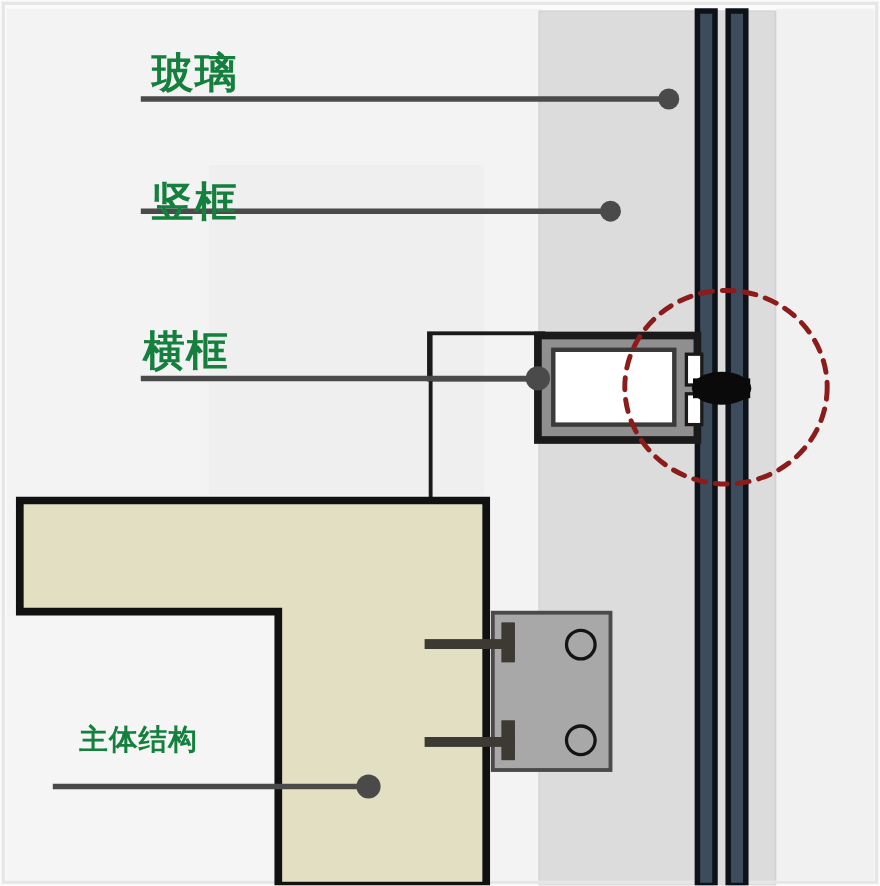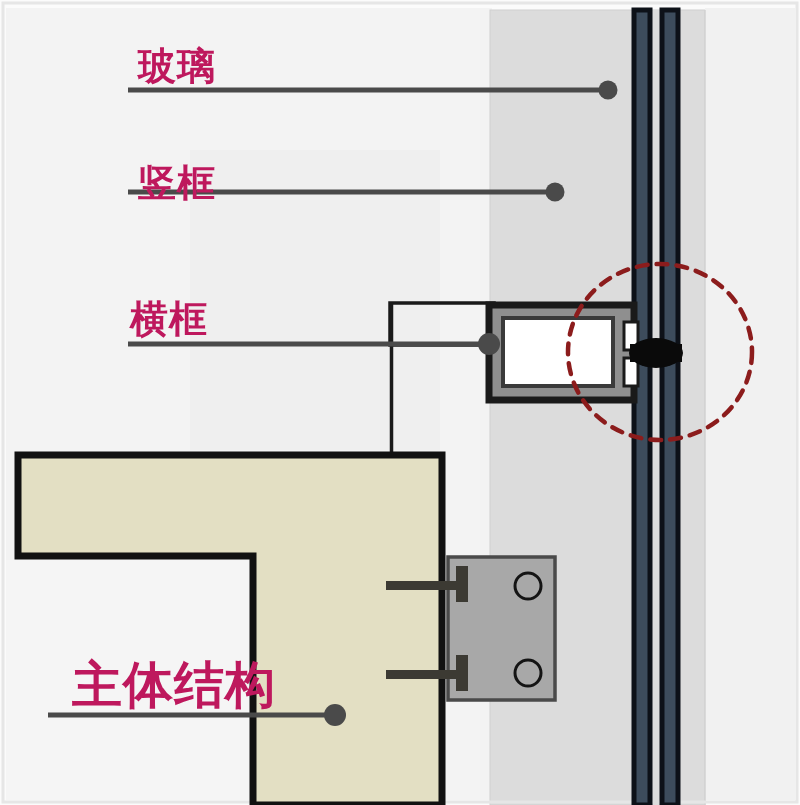--- a/index.html
+++ b/index.html
@@ -8,21 +8,21 @@
     position:relative;
     width:800px;height:805px;
     background:#fbfbfb;
     overflow:hidden;
   }
   #stage > svg{position:absolute;top:0;left:0;}
   .lbl{
     position:absolute;
     font-family:"DejaVu Sans","Liberation Sans",sans-serif;
     font-weight:700;
-    color:#be185d;
+    color:#15803d;
     white-space:nowrap;
     letter-spacing:1px;
     line-height:1;
   }
 </style>
 </head>
 <body>
 
 <div id="stage">
 
@@ -103,15 +103,15 @@
     </g>
 
   </svg>
 
   <div class="lbl" style="left:138px;top:47px;font-size:38px;">玻璃</div>
 
   <div class="lbl" style="left:138px;top:164px;font-size:38px;">竖框</div>
 
   <div class="lbl" style="left:130px;top:300px;font-size:38px;">横框</div>
 
-  <div class="lbl" style="left:72px;top:660px;font-size:50px;">主体结构</div>
+  <div class="lbl" style="left:72px;top:660px;font-size:26px;">主体结构</div>
 
 </div>
 
 </body></html>

